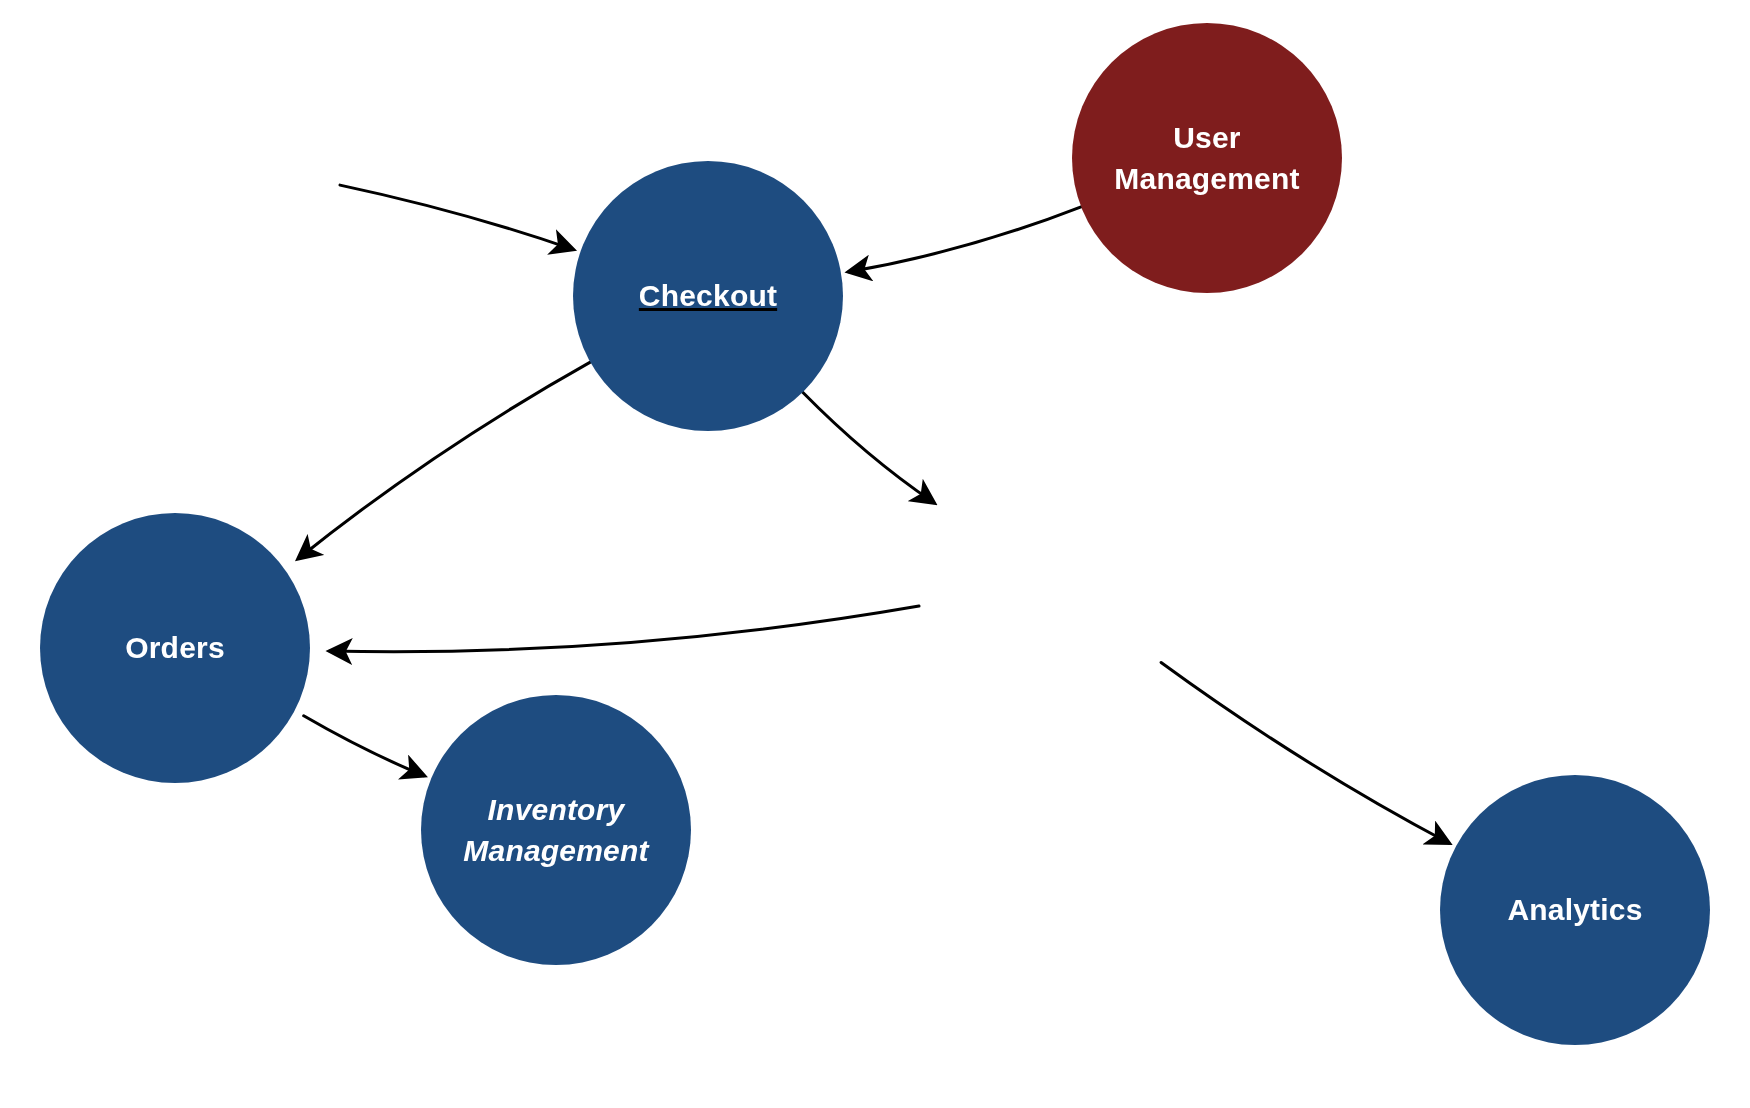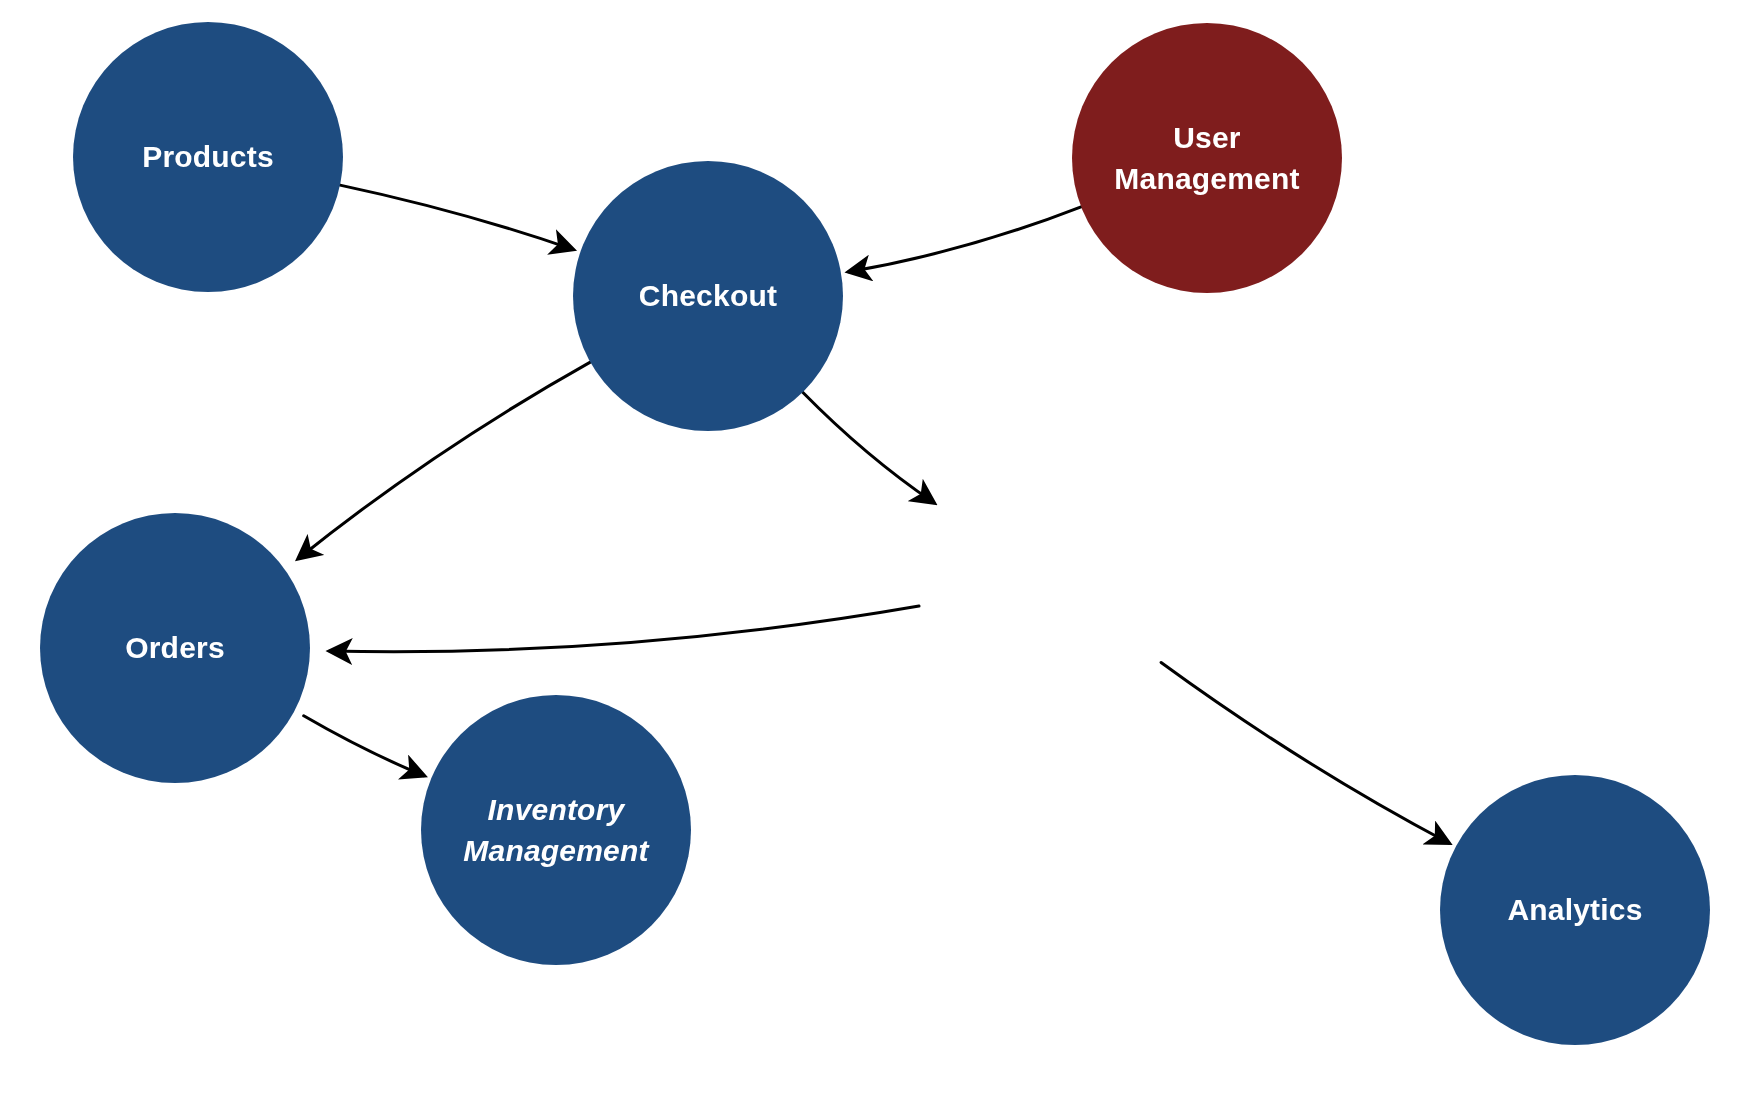--- a/index.html
+++ b/index.html
@@ -69,24 +69,21 @@
         <path d="M 1081.1,206.8 Q 964.4,252.1 848.9,271.8" fill="none" stroke="#000000" stroke-width="3" stroke-linecap="round" marker-end="url(#arrowhead)"></path>
         <path d="M 590.3,362.1 Q 432.9,450.5 298.5,558.5" fill="none" stroke="#000000" stroke-width="3" stroke-linecap="round" marker-end="url(#arrowhead)"></path>
         <path d="M 802.7,392.2 Q 865.9,456.4 933.8,502.6" fill="none" stroke="#000000" stroke-width="3" stroke-linecap="round" marker-end="url(#arrowhead)"></path>
         <path d="M 919.0,606.0 Q 622.6,657.4 330.0,651.1" fill="none" stroke="#000000" stroke-width="3" stroke-linecap="round" marker-end="url(#arrowhead)"></path>
         <path d="M 303.7,715.8 Q 365.3,751.6 423.8,775.6" fill="none" stroke="#000000" stroke-width="3" stroke-linecap="round" marker-end="url(#arrowhead)"></path>
         <path d="M 1161.1,662.5 Q 1301.8,765.2 1448.7,843.0" fill="none" stroke="#000000" stroke-width="3" stroke-linecap="round" marker-end="url(#arrowhead)"></path>
       </g>
   </svg>
 
   <div id="node-layer">
-      <div class="node" style="left: 73px; top: 22px; width: 270px; height: 270px; background: rgb(30, 76, 128);">
-        <span class="node-label">Products</span>
-      </div>
-      <div class="node" style="left: 573px; top: 161px; width: 270px; height: 270px; background: rgb(30, 76, 128);">
+      <div class="node" style="left: 573px; top: 161px; width: 270px; height: 270px; background: rgb(30, 76, 128); text-decoration: underline;">
         <span class="node-label">Checkout</span>
       </div>
       <div class="node" style="left: 1072px; top: 23px; width: 270px; height: 270px; background: #7f1d1d;">
         <span class="node-label">User
 Management</span>
       </div>
       <div class="node" style="left: 40px; top: 513px; width: 270px; height: 270px; background: rgb(30, 76, 128); align-items: center;">
         <span class="node-label">Orders</span>
       </div>
       <div class="node" style="left: 421px; top: 695px; width: 270px; height: 270px; background: rgb(30, 76, 128); font-style: italic;">

